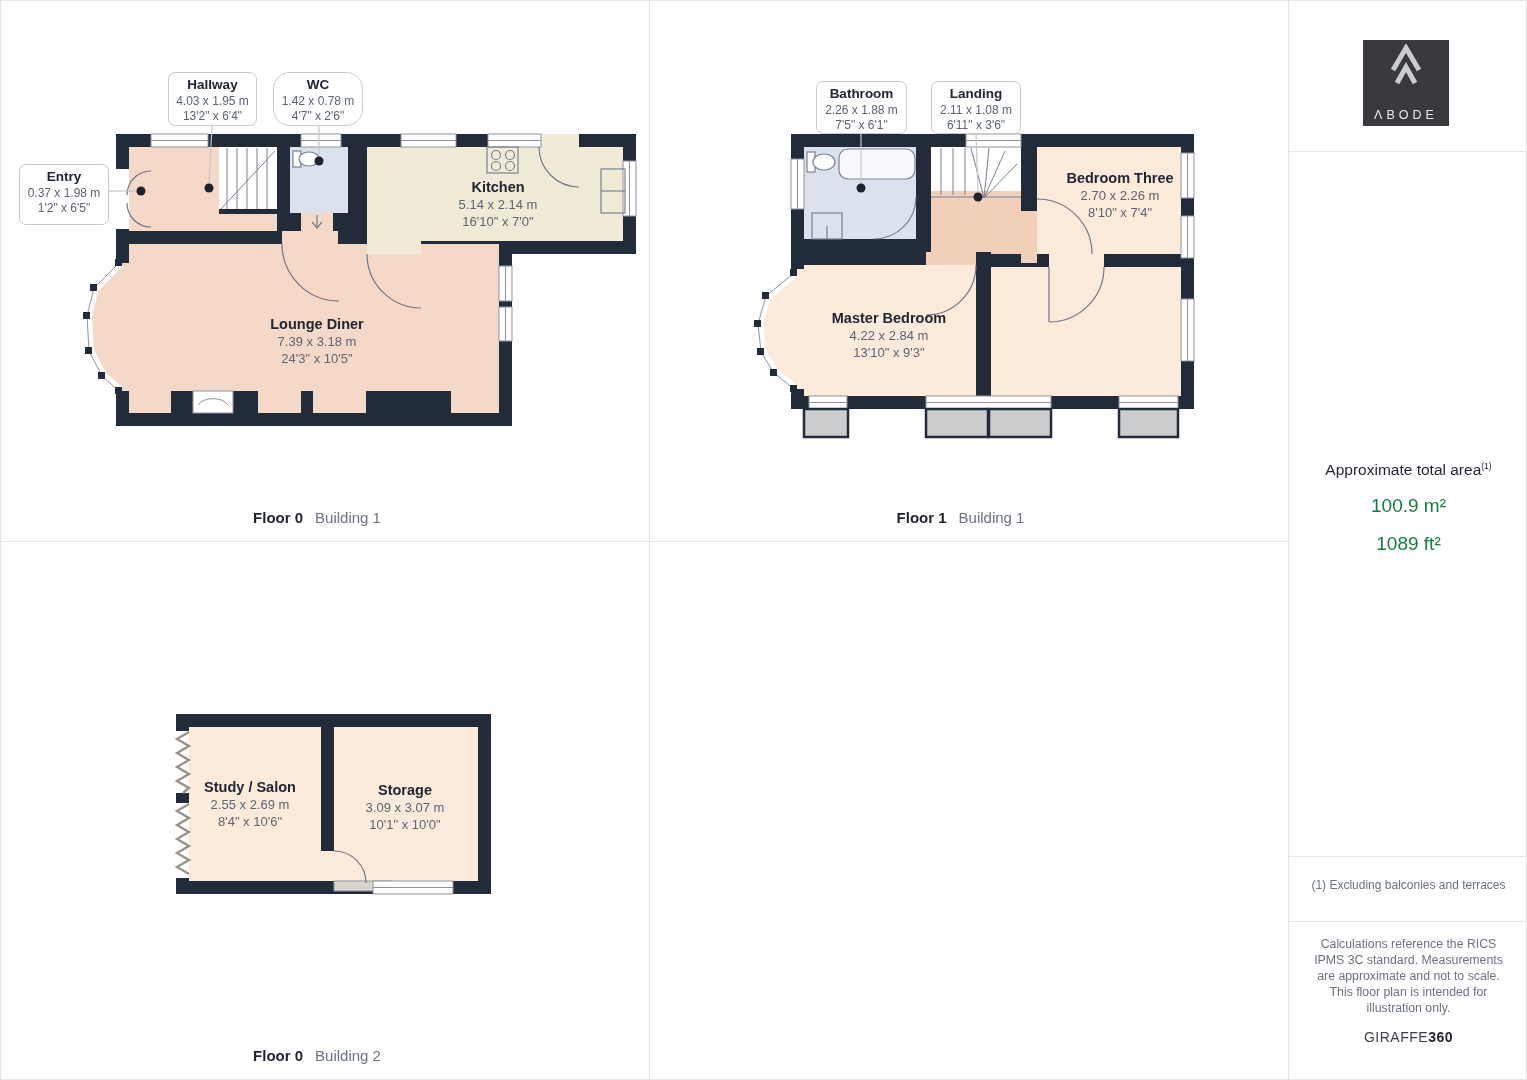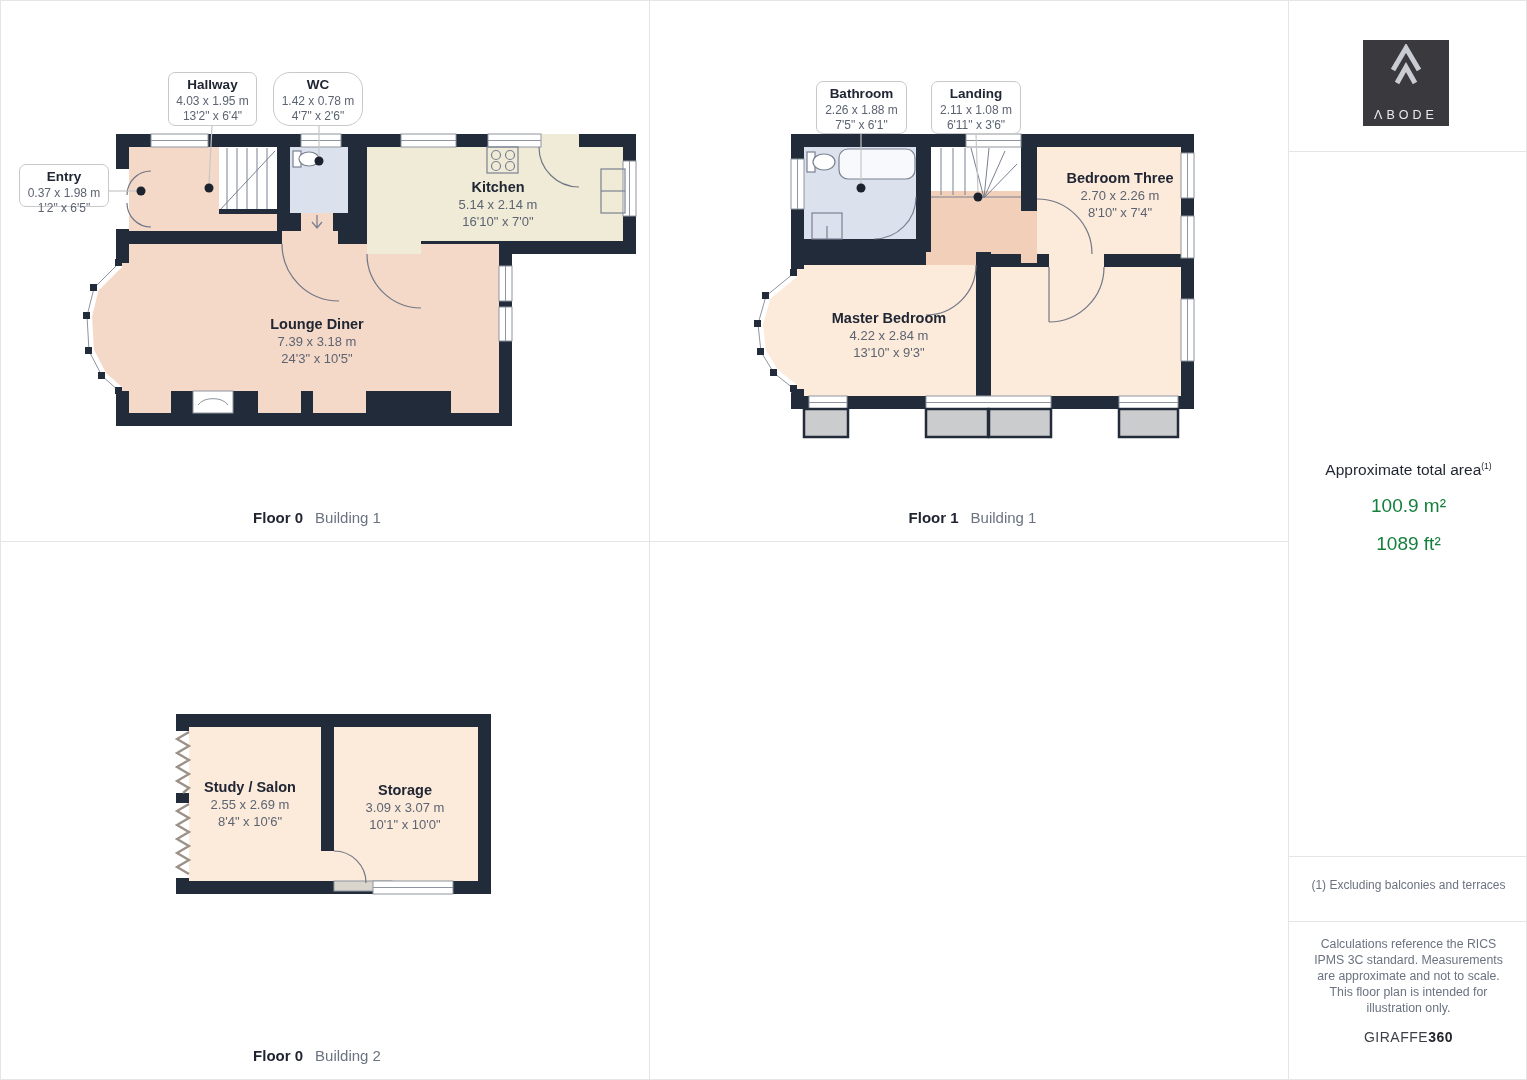--- a/index.html
+++ b/index.html
@@ -142,21 +142,21 @@
         <line x1="211" y1="125" x2="208" y2="183"></line>
         <line x1="318" y1="125" x2="318" y2="156"></line>
       </g>
       <g fill="#1c232f">
         <circle cx="140" cy="190" r="4.5"></circle>
           <circle cx="208" cy="187" r="4.5"></circle>
           <circle cx="318" cy="160" r="4.5"></circle>
       </g>
     </svg>
 
-    <div class="callout" style="left:18px;top:163px;width:90px;height:43px;">
+    <div class="callout" style="left:18px;top:163px;width:90px;height:61px;">
       <div class="cname">Entry</div>
       <div class="cdim">0.37 x 1.98 m</div>
       <div class="cdim">1'2" x 6'5"</div>
     </div>
     <div class="callout" style="left:167px;top:71px;width:89px;height:54px;">
       <div class="cname">Hallway</div>
       <div class="cdim">4.03 x 1.95 m</div>
       <div class="cdim">13'2" x 6'4"</div>
     </div>
     <div class="callout" style="left:272px;top:71px;width:90px;height:54px;border-radius:17px;">
@@ -175,21 +175,21 @@
       <div class="rdim">7.39 x 3.18 m</div>
       <div class="rdim">24'3" x 10'5"</div>
     </div>
 
     <div class="plan-caption" style="top:508px;">
       <span class="pc-floor">Floor 0</span>
       <span class="pc-building">Building 1</span>
     </div>
   </div>
 
-  <div class="cell" style="left:648px;top:0;width:639px;height:540px;padding-left:24px;">
+  <div class="cell" style="left:648px;top:0;width:639px;height:540px;">
     <svg width="639" height="540" viewBox="0 0 639 540">
       <rect x="142" y="133" width="403" height="275" fill="#222b3a"></rect>
 
       <rect x="155" y="146" width="112" height="92" fill="#dbe1ed"></rect>
       <rect x="282" y="146" width="90" height="49" fill="#ffffff"></rect>
       <rect x="277" y="190" width="111" height="72" fill="#f1cfb9"></rect>
       <rect x="388" y="146" width="144" height="107" fill="#fceada"></rect>
       <rect x="155" y="264" width="172" height="131" fill="#fceada"></rect>
       <rect x="342" y="266" width="190" height="129" fill="#fceada"></rect>
 

